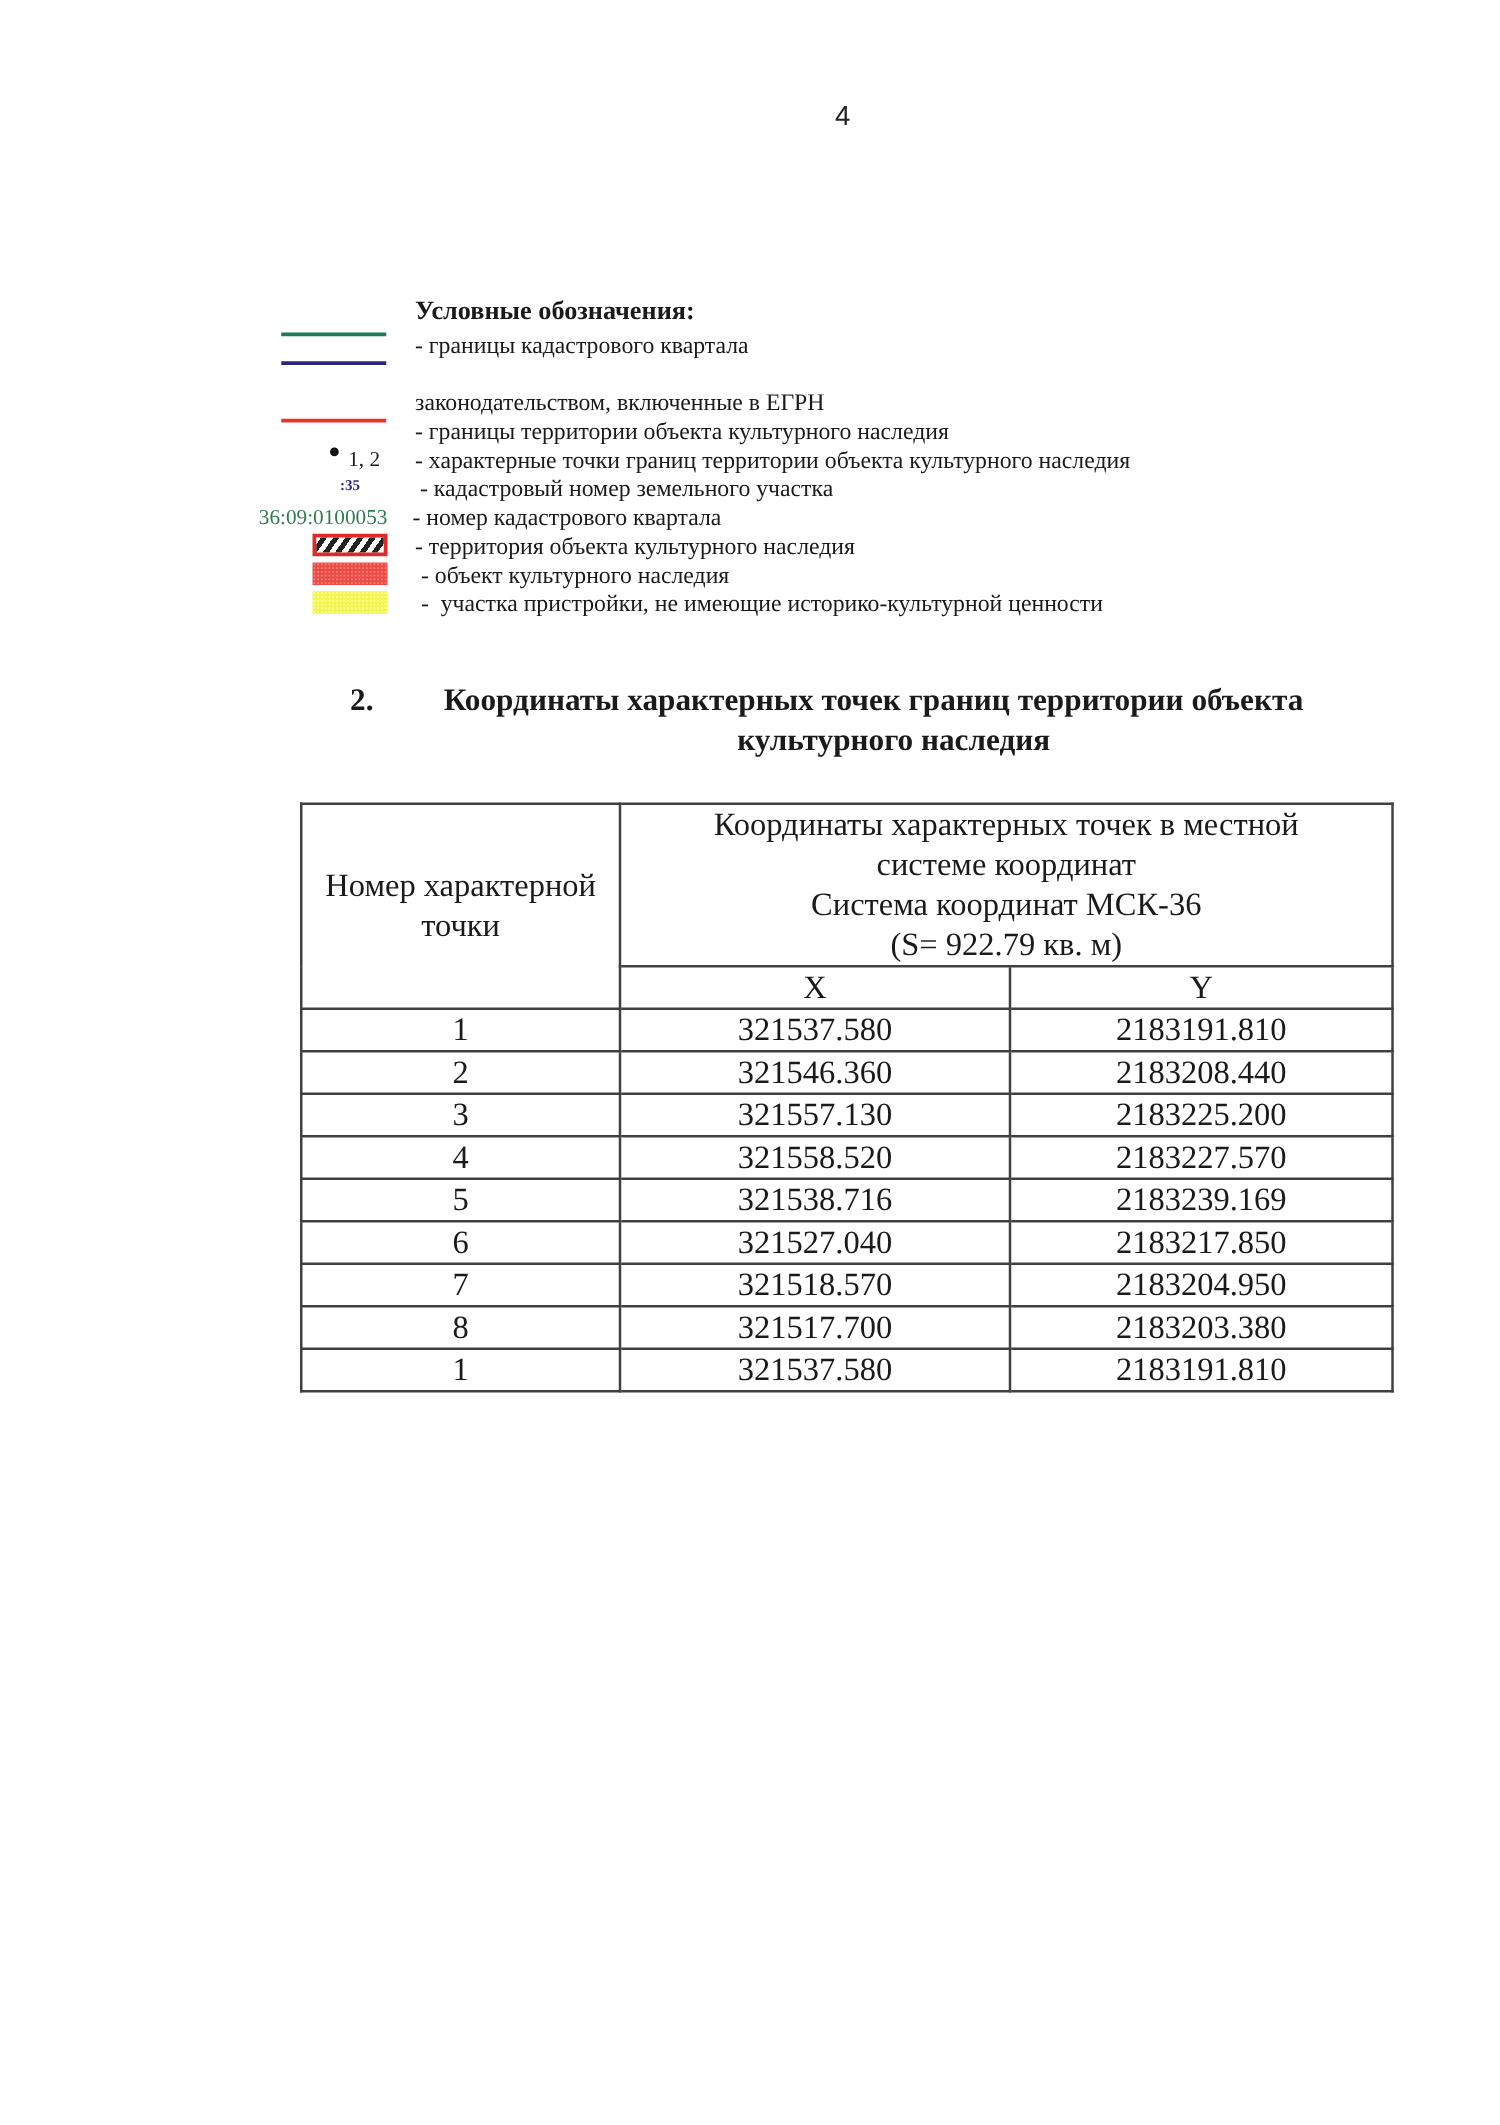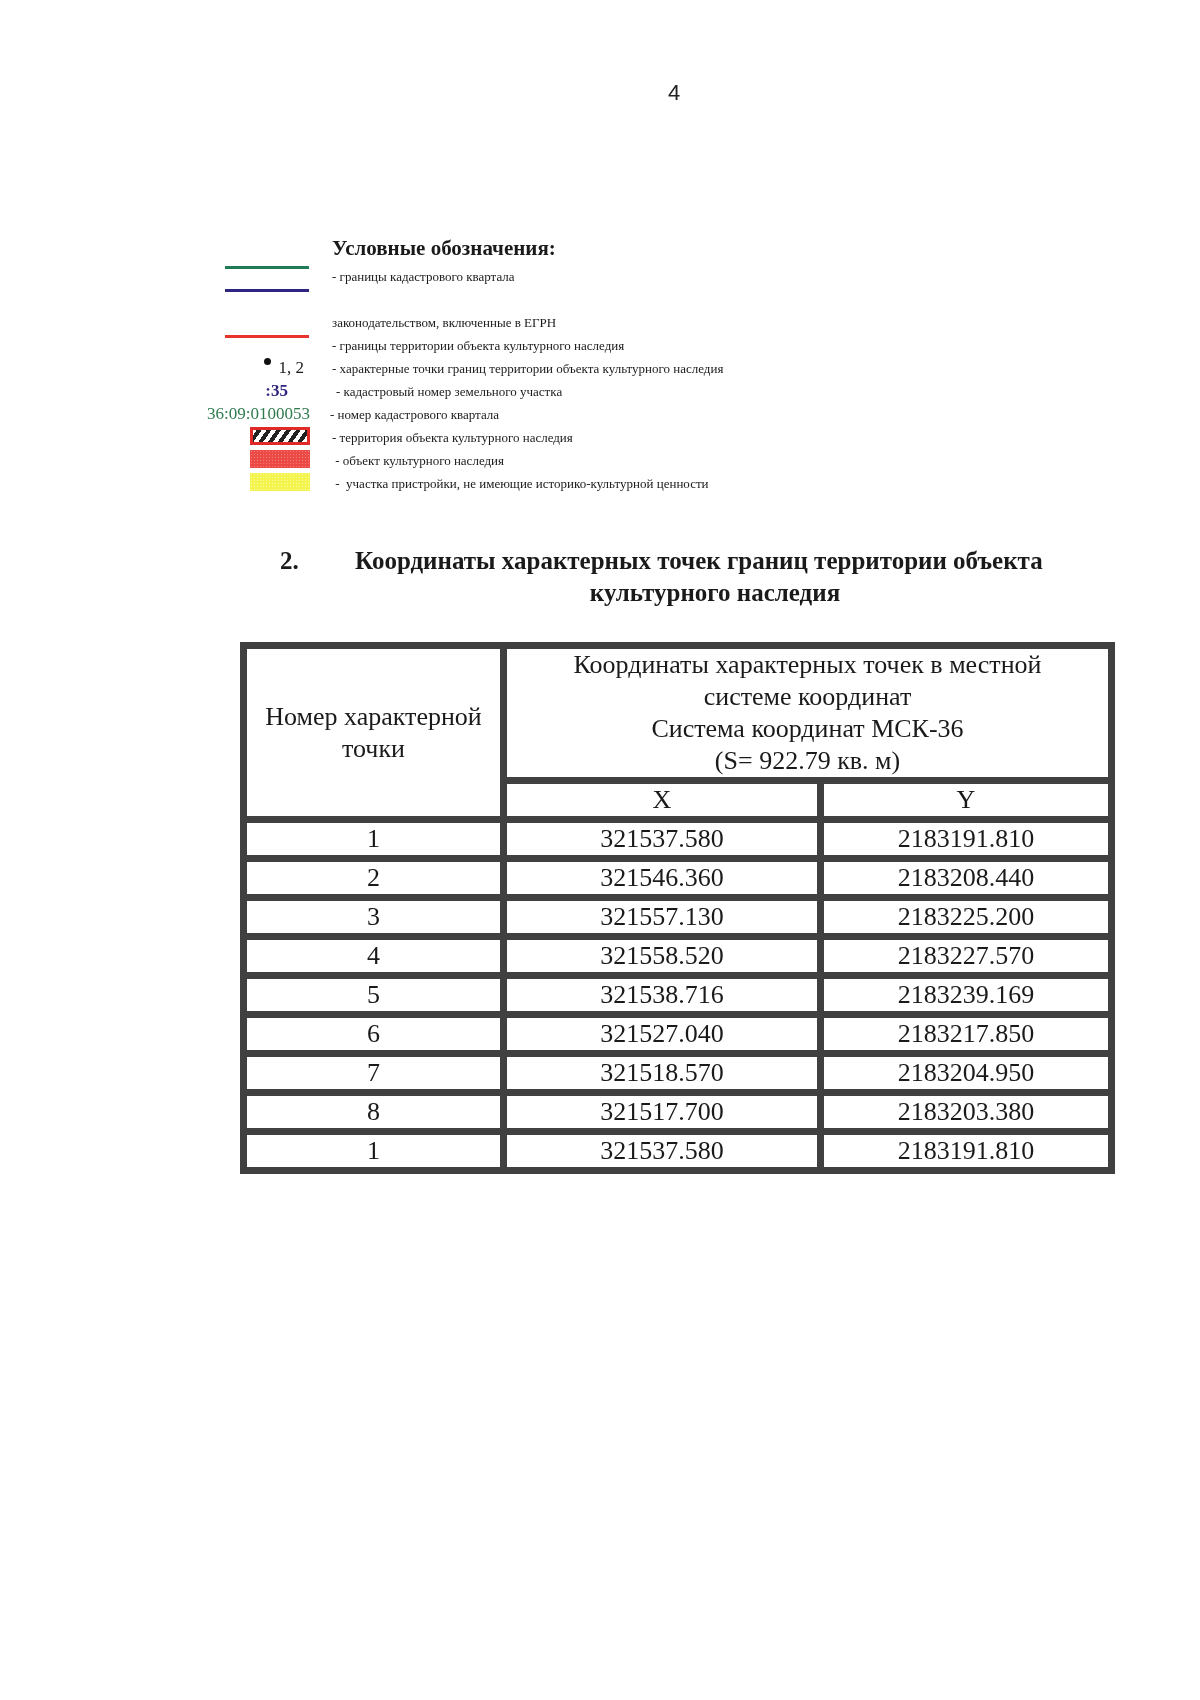--- a/index.html
+++ b/index.html
@@ -16,30 +16,30 @@
   .legend-title {
     position: absolute; left: 172px; top: 0;
     font-weight: bold; font-size: 21px; white-space: nowrap;
   }
   .legend-row { position: absolute; left: 0; width: 900px; height: 22px; }
   .legend-sym {
     position: absolute; left: 0; width: 150px; height: 22px;
     display: flex; justify-content: flex-end;
   }
   .legend-text {
-    position: absolute; left: 172px; top: 0; font-size: 13px;
+    position: absolute; left: 172px; top: 0; font-size: 19px;
     line-height: 22px; white-space: nowrap;
   }
   .line-sym { width: 84px; height: 3px; margin-right: 1px; }
   .dot-sym {
     display: inline-block; width: 7px; height: 7px; border-radius: 50%;
     background: #111; margin-right: 8px;
   }
   .sym-text { font-size: 17px; }
-  .sym-parcel { color: #2e2580; font-weight: bold; font-size: 17px; margin-right: 22px; }
+  .sym-parcel { color: #2e2580; font-weight: bold; font-size: 12px; margin-right: 22px; }
   .sym-quarter { color: #2f7b4e; font-size: 17px; }
   .box-sym { width: 60px; height: 18px; margin-right: 0; }
   .hatch {
     border: 3px solid #e02a2a; box-sizing: border-box;
     background: repeating-linear-gradient(-55deg, #ffffff 0 4px, #222 4px 8px);
   }
   .red-fill {
     background: #ec4a45;
     background-image: radial-gradient(#f57c78 1px, transparent 1px);
     background-size: 3px 3px;
@@ -54,21 +54,21 @@
     font-weight: bold; font-size: 25px; line-height: 32px;
   }
   .section-title .num { position: absolute; left: 0; top: 0; }
   .section-title .line1 { position: absolute; left: 75px; top: 0; white-space: nowrap; font-family: Liberation Serif, serif; }
   .section-title .line2 { position: absolute; left: 0; top: 32px; width: 870px; text-align: center; white-space: nowrap; padding-left: 0; }
   table.coords {
     position: absolute; top: 642px; left: 240px; width: 875px;
     border-collapse: collapse; font-size: 26px;
   }
   table.coords td, table.coords th {
-    border: 7px solid #404040; text-align: center; font-weight: normal;
+    border: 2px solid #404040; text-align: center; font-weight: normal;
     padding: 0; line-height: 32px;
   }
   th.col-num { width: 253px; }
   th.col-x { width: 310px; }
   th.head-main { line-height: 32px; padding: 2px 0 0 0; }
   table.coords tbody td { height: 32px; }
 </style>
 </head>
 <body>
 

